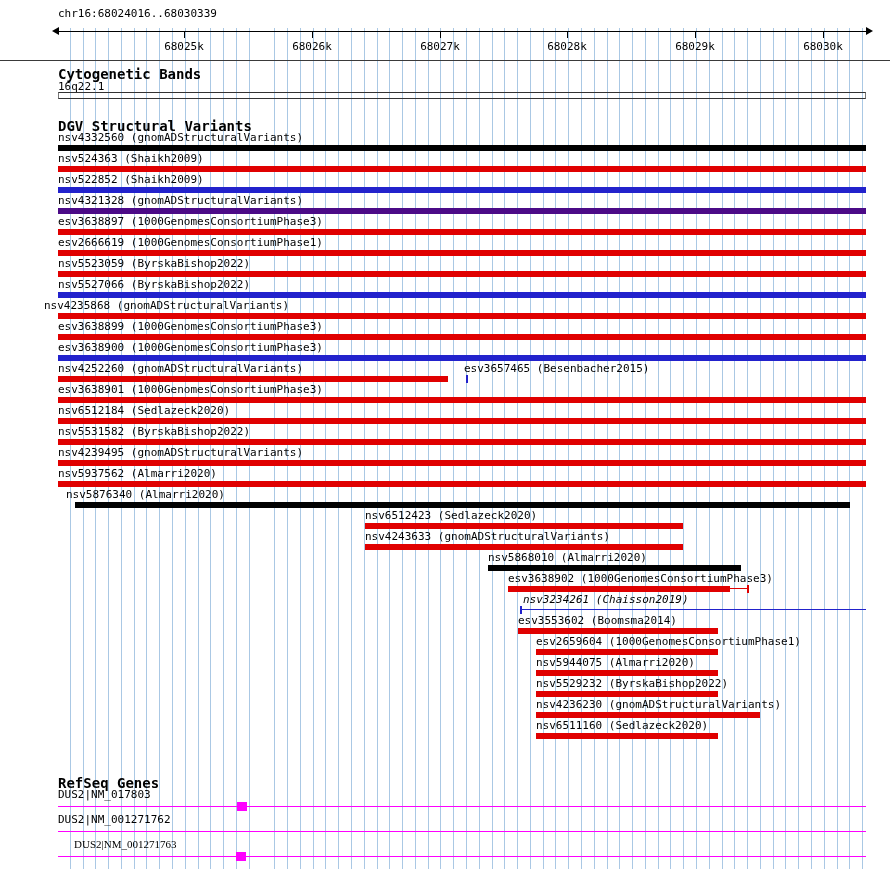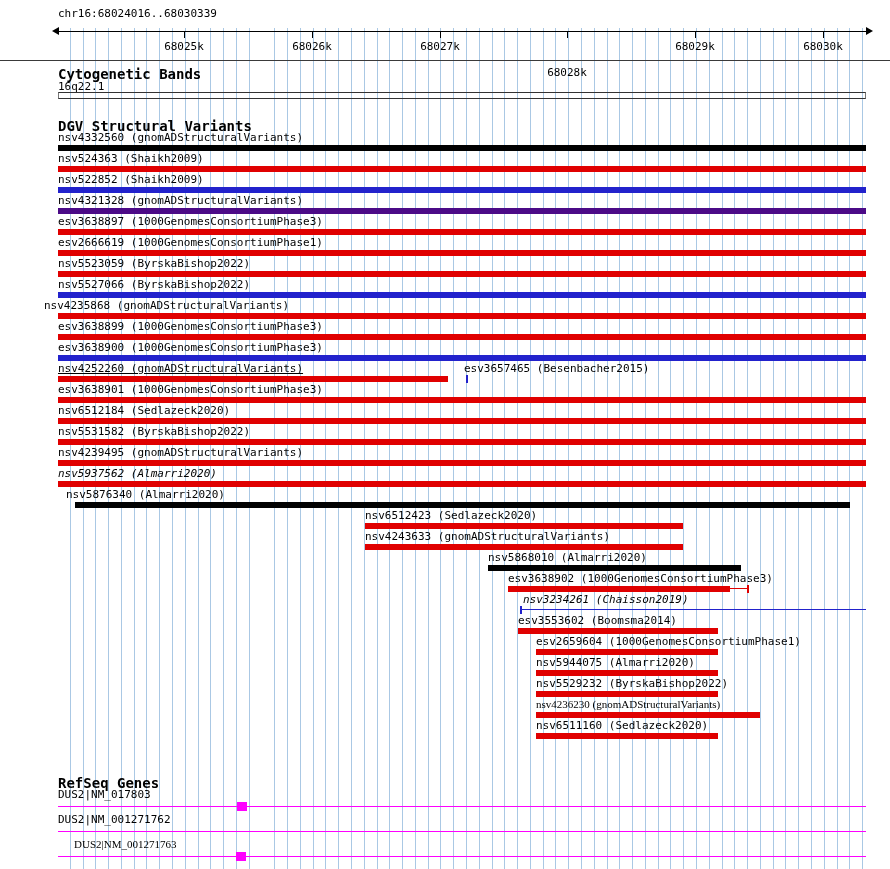--- a/index.html
+++ b/index.html
@@ -42,21 +42,21 @@
   <div class="arrow arrow-left"></div>
   <div class="arrow arrow-right"></div>
   <div id="ruler-layer">
       <div class="ruler-tick" style="left: 184px;"></div>
       <div class="ruler-tick-label" style="left: 184px;">68025k</div>
       <div class="ruler-tick" style="left: 312px;"></div>
       <div class="ruler-tick-label" style="left: 312px;">68026k</div>
       <div class="ruler-tick" style="left: 440px;"></div>
       <div class="ruler-tick-label" style="left: 440px;">68027k</div>
       <div class="ruler-tick" style="left: 567px;"></div>
-      <div class="ruler-tick-label" style="left: 567px; margin-top: 26px;">68028k</div>
+      <div class="ruler-tick-label" style="left: 567px;">68028k</div>
       <div class="ruler-tick" style="left: 695px;"></div>
       <div class="ruler-tick-label" style="left: 695px;">68029k</div>
       <div class="ruler-tick" style="left: 823px;"></div>
       <div class="ruler-tick-label" style="left: 823px;">68030k</div>
     </div>
 
   <div class="separator"></div>
 
   <div class="section-title" style="top:66px;">Cytogenetic Bands</div>
   <div class="cyto-band-label">16q22.1</div>
@@ -79,33 +79,33 @@
       <div class="vlabel" style="left: 58px; top: 258px;">nsv5523059 (ByrskaBishop2022)</div>
       <div class="vbar" style="left: 58px; top: 271px; width: 808px; background: rgb(224, 0, 0);"></div>
       <div class="vlabel" style="left: 58px; top: 279px;">nsv5527066 (ByrskaBishop2022)</div>
       <div class="vbar" style="left: 58px; top: 292px; width: 808px; background: rgb(34, 34, 204);"></div>
       <div class="vlabel" style="left: 44px; top: 300px;">nsv4235868 (gnomADStructuralVariants)</div>
       <div class="vbar" style="left: 58px; top: 313px; width: 808px; background: rgb(224, 0, 0);"></div>
       <div class="vlabel" style="left: 58px; top: 321px;">esv3638899 (1000GenomesConsortiumPhase3)</div>
       <div class="vbar" style="left: 58px; top: 334px; width: 808px; background: rgb(224, 0, 0);"></div>
       <div class="vlabel" style="left: 58px; top: 342px;">esv3638900 (1000GenomesConsortiumPhase3)</div>
       <div class="vbar" style="left: 58px; top: 355px; width: 808px; background: rgb(34, 34, 204);"></div>
-      <div class="vlabel" style="left: 58px; top: 363px; text-decoration: underline;">nsv4252260 (gnomADStructuralVariants)</div>
+      <div class="vlabel" style="left: 58px; top: 363px;">nsv4252260 (gnomADStructuralVariants)</div>
       <div class="vbar" style="left: 58px; top: 376px; width: 390px; background: rgb(224, 0, 0);"></div>
       <div class="vlabel" style="left: 464px; top: 363px;">esv3657465 (Besenbacher2015)</div>
       <div class="vtick" style="left: 466px; top: 375px; background: rgb(34, 34, 204);"></div>
       <div class="vlabel" style="left: 58px; top: 384px;">esv3638901 (1000GenomesConsortiumPhase3)</div>
       <div class="vbar" style="left: 58px; top: 397px; width: 808px; background: rgb(224, 0, 0);"></div>
       <div class="vlabel" style="left: 58px; top: 405px;">nsv6512184 (Sedlazeck2020)</div>
       <div class="vbar" style="left: 58px; top: 418px; width: 808px; background: rgb(224, 0, 0);"></div>
       <div class="vlabel" style="left: 58px; top: 426px;">nsv5531582 (ByrskaBishop2022)</div>
       <div class="vbar" style="left: 58px; top: 439px; width: 808px; background: rgb(224, 0, 0);"></div>
       <div class="vlabel" style="left: 58px; top: 447px;">nsv4239495 (gnomADStructuralVariants)</div>
       <div class="vbar" style="left: 58px; top: 460px; width: 808px; background: rgb(224, 0, 0);"></div>
-      <div class="vlabel" style="left: 58px; top: 468px; font-style: italic;">nsv5937562 (Almarri2020)</div>
+      <div class="vlabel" style="left: 58px; top: 468px;">nsv5937562 (Almarri2020)</div>
       <div class="vbar" style="left: 58px; top: 481px; width: 808px; background: rgb(224, 0, 0);"></div>
       <div class="vlabel" style="left: 66px; top: 489px;">nsv5876340 (Almarri2020)</div>
       <div class="vbar" style="left: 75px; top: 502px; width: 775px; background: rgb(0, 0, 0);"></div>
       <div class="vlabel" style="left: 365px; top: 510px;">nsv6512423 (Sedlazeck2020)</div>
       <div class="vbar" style="left: 365px; top: 523px; width: 318px; background: rgb(224, 0, 0);"></div>
       <div class="vlabel" style="left: 365px; top: 531px;">nsv4243633 (gnomADStructuralVariants)</div>
       <div class="vbar" style="left: 365px; top: 544px; width: 318px; background: rgb(224, 0, 0);"></div>
       <div class="vlabel" style="left: 488px; top: 552px;">nsv5868010 (Almarri2020)</div>
       <div class="vbar" style="left: 488px; top: 565px; width: 253px; background: rgb(0, 0, 0);"></div>
       <div class="vlabel" style="left: 508px; top: 573px;">esv3638902 (1000GenomesConsortiumPhase3)</div>
@@ -116,21 +116,21 @@
       <div class="vline" style="left: 520px; top: 609px; width: 346px; background: rgb(34, 34, 204);"></div>
       <div class="vtick" style="left: 520px; top: 606px; background: rgb(34, 34, 204);"></div>
       <div class="vlabel" style="left: 518px; top: 615px;">esv3553602 (Boomsma2014)</div>
       <div class="vbar" style="left: 518px; top: 628px; width: 200px; background: rgb(224, 0, 0);"></div>
       <div class="vlabel" style="left: 536px; top: 636px;">esv2659604 (1000GenomesConsortiumPhase1)</div>
       <div class="vbar" style="left: 536px; top: 649px; width: 182px; background: rgb(224, 0, 0);"></div>
       <div class="vlabel" style="left: 536px; top: 657px;">nsv5944075 (Almarri2020)</div>
       <div class="vbar" style="left: 536px; top: 670px; width: 182px; background: rgb(224, 0, 0);"></div>
       <div class="vlabel" style="left: 536px; top: 678px;">nsv5529232 (ByrskaBishop2022)</div>
       <div class="vbar" style="left: 536px; top: 691px; width: 182px; background: rgb(224, 0, 0);"></div>
-      <div class="vlabel" style="left: 536px; top: 699px; font-family: Liberation Serif, serif;">nsv4236230 (gnomADStructuralVariants)</div>
+      <div class="vlabel" style="left: 536px; top: 699px;">nsv4236230 (gnomADStructuralVariants)</div>
       <div class="vbar" style="left: 536px; top: 712px; width: 224px; background: rgb(224, 0, 0);"></div>
       <div class="vlabel" style="left: 536px; top: 720px;">nsv6511160 (Sedlazeck2020)</div>
       <div class="vbar" style="left: 536px; top: 733px; width: 182px; background: rgb(224, 0, 0);"></div>
     </div>
 
   <div class="section-title" style="top:775px;">RefSeq Genes</div>
   <div id="genes-layer">
       <div class="vlabel" style="left: 58px; top: 789px;">DUS2|NM_017803</div>
       <div class="gene-line" style="top: 806px; background: rgb(255, 0, 255);"></div>
       <div class="exon" style="left: 237px; top: 802px; width: 10px; background: rgb(255, 0, 255);"></div>

